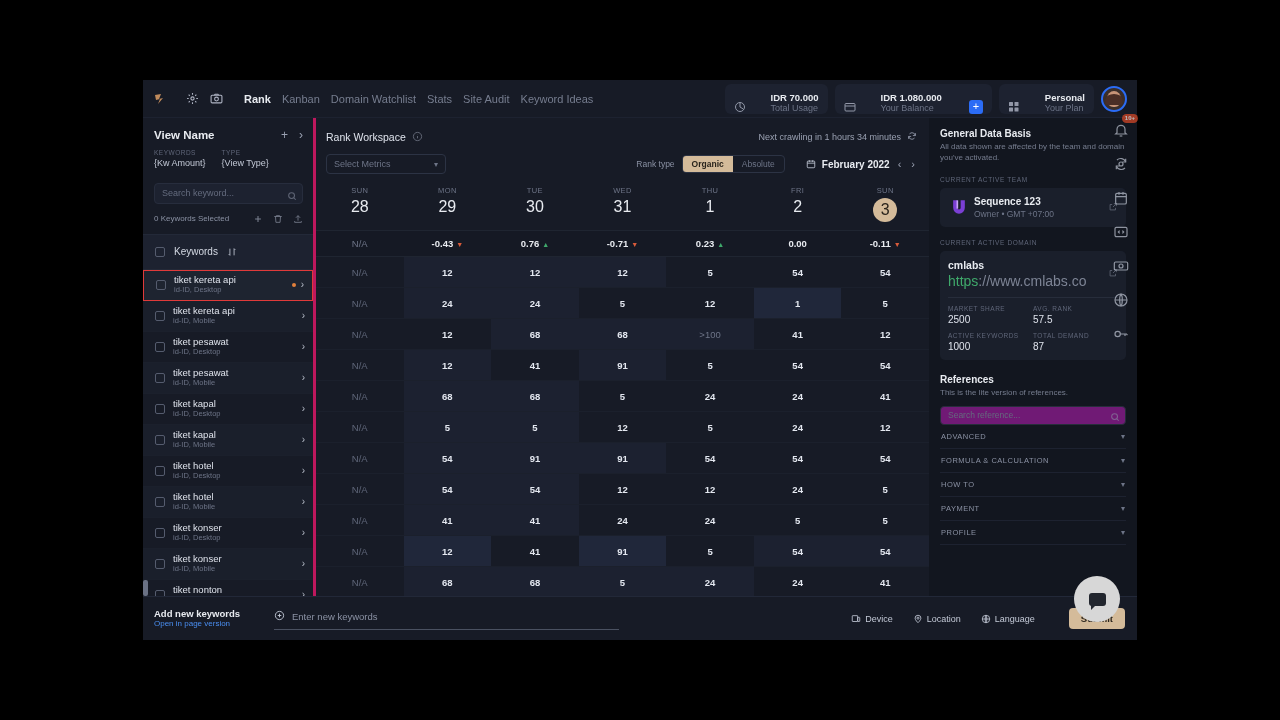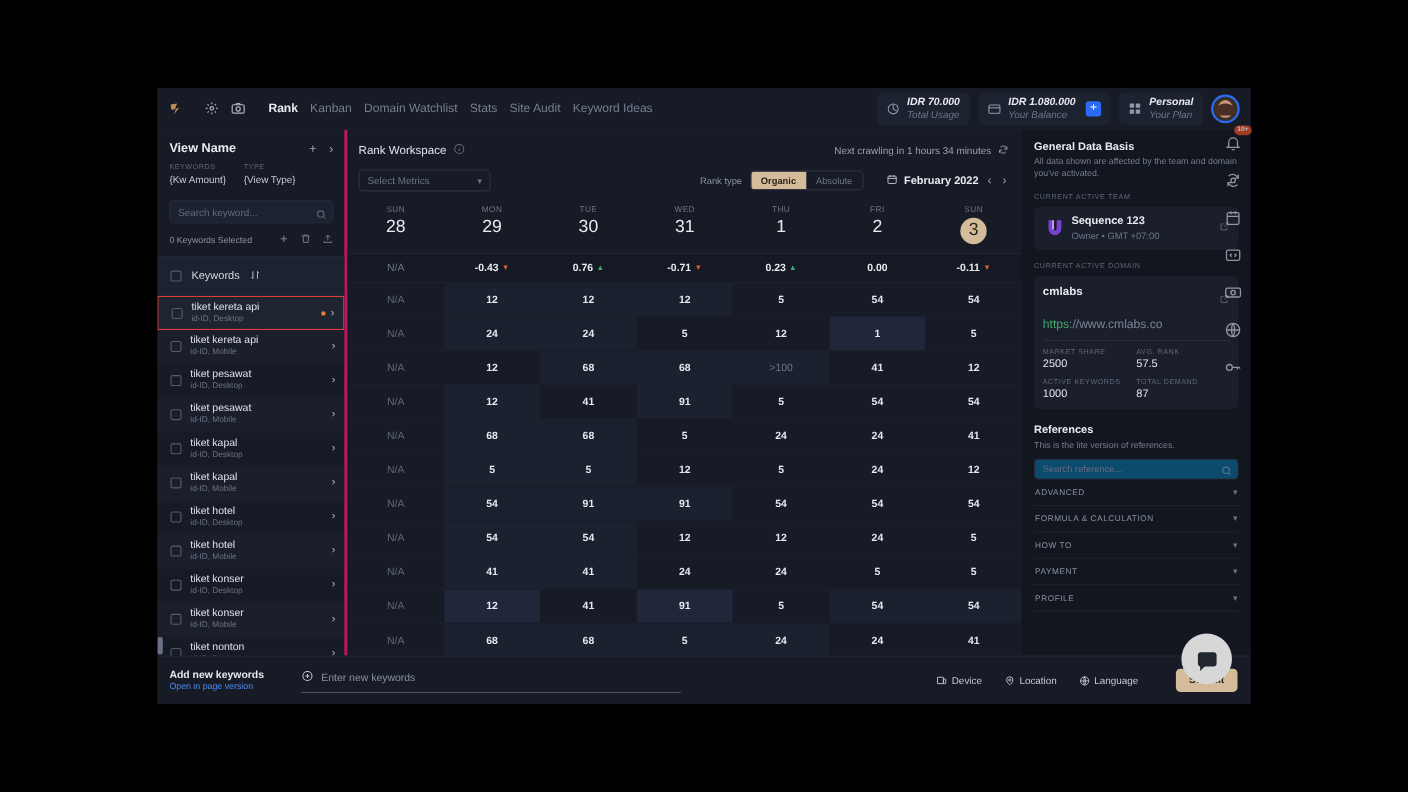--- a/index.html
+++ b/index.html
@@ -25,23 +25,22 @@
     border-bottom: 1px solid #1d2230;
   }
   .logo { width: 18px; height: 18px; margin-right: 12px; display:flex;align-items:center;justify-content:center;}
   .navicon { width: 20px; height: 20px; margin-right: 4px; display:flex;align-items:center;justify-content:center;opacity:.85;}
   .navlinks { display: flex; align-items: center; gap: 11px; margin-left: 14px; }
   .navlink { font-size: 11px; color: #767d8f; white-space: nowrap; cursor: pointer; }
   .navlink.active { color: #e8ebf0; font-weight: bold; }
   .topright { margin-left: auto; display: flex; align-items: center; gap: 7px; }
   .stat-pill {
     background: #1d2230; border-radius: 6px; height: 30px;
-    display: flex; align-items: center; gap: 6px;
+    display: flex; align-items: flex-end; gap: 24px;
     padding: 0 9px;
-    font-style: italic;
   }
   .stat-ic { width:13px;height:13px;display:flex;align-items:center;justify-content:center;opacity:.75;}
   .stat-txt { line-height: 1.12; }
   .stat-main { font-size: 9.5px; font-weight: bold; color: #e8ebf0; white-space: nowrap;}
   .stat-sub { font-size: 9px; color: #6d7487; white-space: nowrap;}
   .plus-btn { width: 14px;height:14px;border-radius:3px;background:#2b6cf6;display:flex;align-items:center;justify-content:center;color:#fff;font-size:11px;line-height:1;margin-left:3px;cursor:pointer;}
   .avatar {
     width: 26px; height: 26px; border-radius: 50%;
     border: 2px solid #2b6cf6; overflow: hidden;
     background: #3a2e2a; position: relative; cursor:pointer;
@@ -144,29 +143,29 @@
   .rp-title { font-size:10px; font-weight:bold; color:#e8ebf0;}
   .rp-desc { font-size:8px; color:#767d8f; margin-top:3px; line-height:1.35;}
   .rp-lbl { font-size:6.5px; color:#5f6679; letter-spacing:.6px; margin-top:12px;}
   .card { background:#1a1f2b; border-radius:5px; padding:8px; margin-top:5px; position:relative;}
   .team-row { display:flex; align-items:center; gap:4px;}
   .team-logo { width:22px;height:22px;display:flex;align-items:center;justify-content:center;}
   .team-name { font-size:10px; font-weight:bold; color:#e8ebf0;}
   .team-sub { font-size:8.5px; color:#6d7487; margin-top:2px;}
   .ext-ic { position:absolute; right:8px; top:50%; transform:translateY(-50%); opacity:.55;}
   .dom-name { font-size:10.5px; font-weight:bold; color:#e8ebf0;}
-  .dom-url { font-size:11px; color:#7d8495; margin-top:18px;}
+  .dom-url { font-size:14px; color:#7d8495; margin-top:2px;}
   .dom-url .https { color:#3fa96b;}
   .hr { height:1px; background:#272d3b; margin:8px 0 7px;}
   .dgrid { display:grid; grid-template-columns:1fr 1fr; row-gap:7px;}
   .dg-lbl { font-size:6.5px; color:#5f6679; letter-spacing:.5px;}
   .dg-val { font-size:10px; color:#dfe3ec; margin-top:2px;}
   .ref-search { position:relative; margin-top:6px;}
   .ref-in {
-    width:100%; height:19px; background:#0c4a6e; border:1px solid #272d3b; border-radius:4px;
+    width:100%; height:19px; background:#701a75; border:1px solid #272d3b; border-radius:4px;
     font-size:8.5px; color:#9aa1b2; padding:0 20px 0 7px; font-family:inherit; outline:none;
   }
   .ref-in::placeholder{color:#646b7e;}
   .acc { display:flex; align-items:center; padding:7px 1px; border-bottom:1px solid #1d2230; cursor:pointer;}
   .acc-lbl { font-size:7.5px; color:#8b92a4; letter-spacing:.5px;}
   .acc-car { margin-left:auto; color:#6d7487; font-size:8px;}
   
   .bottom {
     height:44px; flex:0 0 44px; background:#171b26; border-top:1px solid #222838;
     display:flex; align-items:center; padding:0 12px 0 11px;

